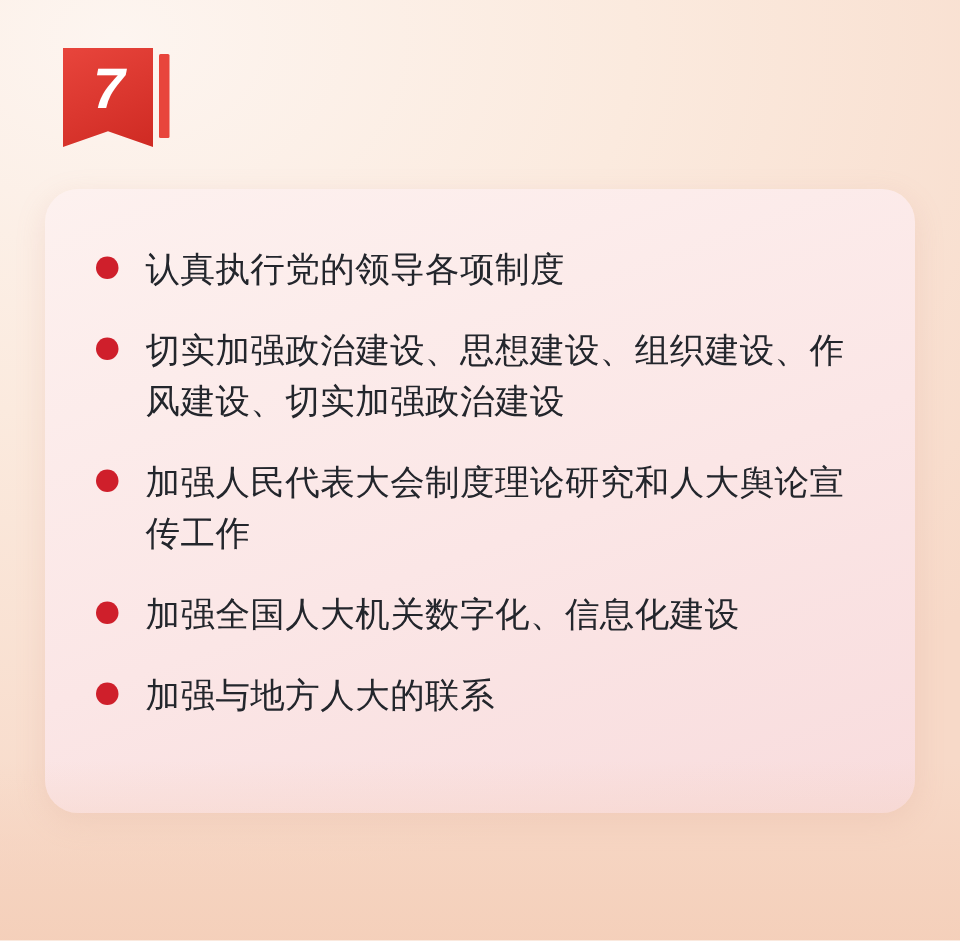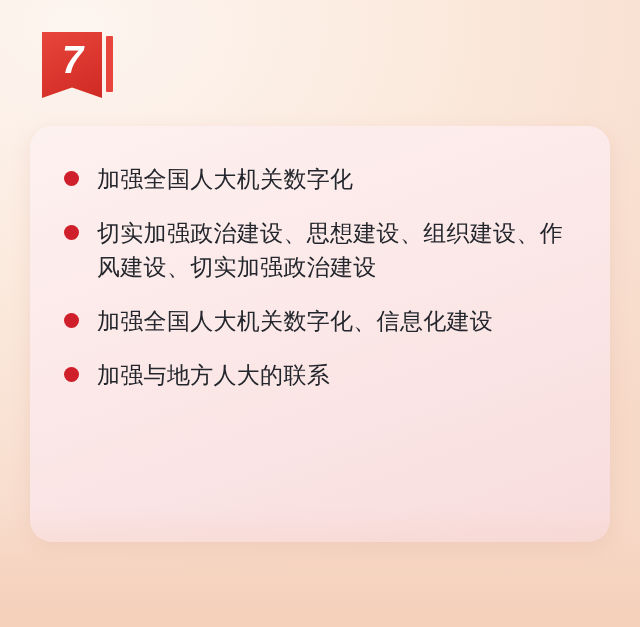--- a/index.html
+++ b/index.html
@@ -137,25 +137,29 @@
         <span class="badge-num">7</span>
       </div>
       <div class="badge-bar"></div>
     </div>
   </div>
 
   <div class="card">
     <ul class="bullet-list">
       <li class="bullet-item">
         <span class="dot"></span>
-        <span class="bullet-text">加强全国人大机关数字化</span>
+        <span class="bullet-text">认真执行党的领导各项制度</span>
       </li>
       <li class="bullet-item">
         <span class="dot"></span>
         <span class="bullet-text">切实加强政治建设、思想建设、组织建设、作风建设、切实加强政治建设</span>
+      </li>
+      <li class="bullet-item">
+        <span class="dot"></span>
+        <span class="bullet-text">加强人民代表大会制度理论研究和人大舆论宣传工作</span>
       </li>
       <li class="bullet-item">
         <span class="dot"></span>
         <span class="bullet-text">加强全国人大机关数字化、信息化建设</span>
       </li>
       <li class="bullet-item">
         <span class="dot"></span>
         <span class="bullet-text">加强与地方人大的联系</span>
       </li>
     </ul>

